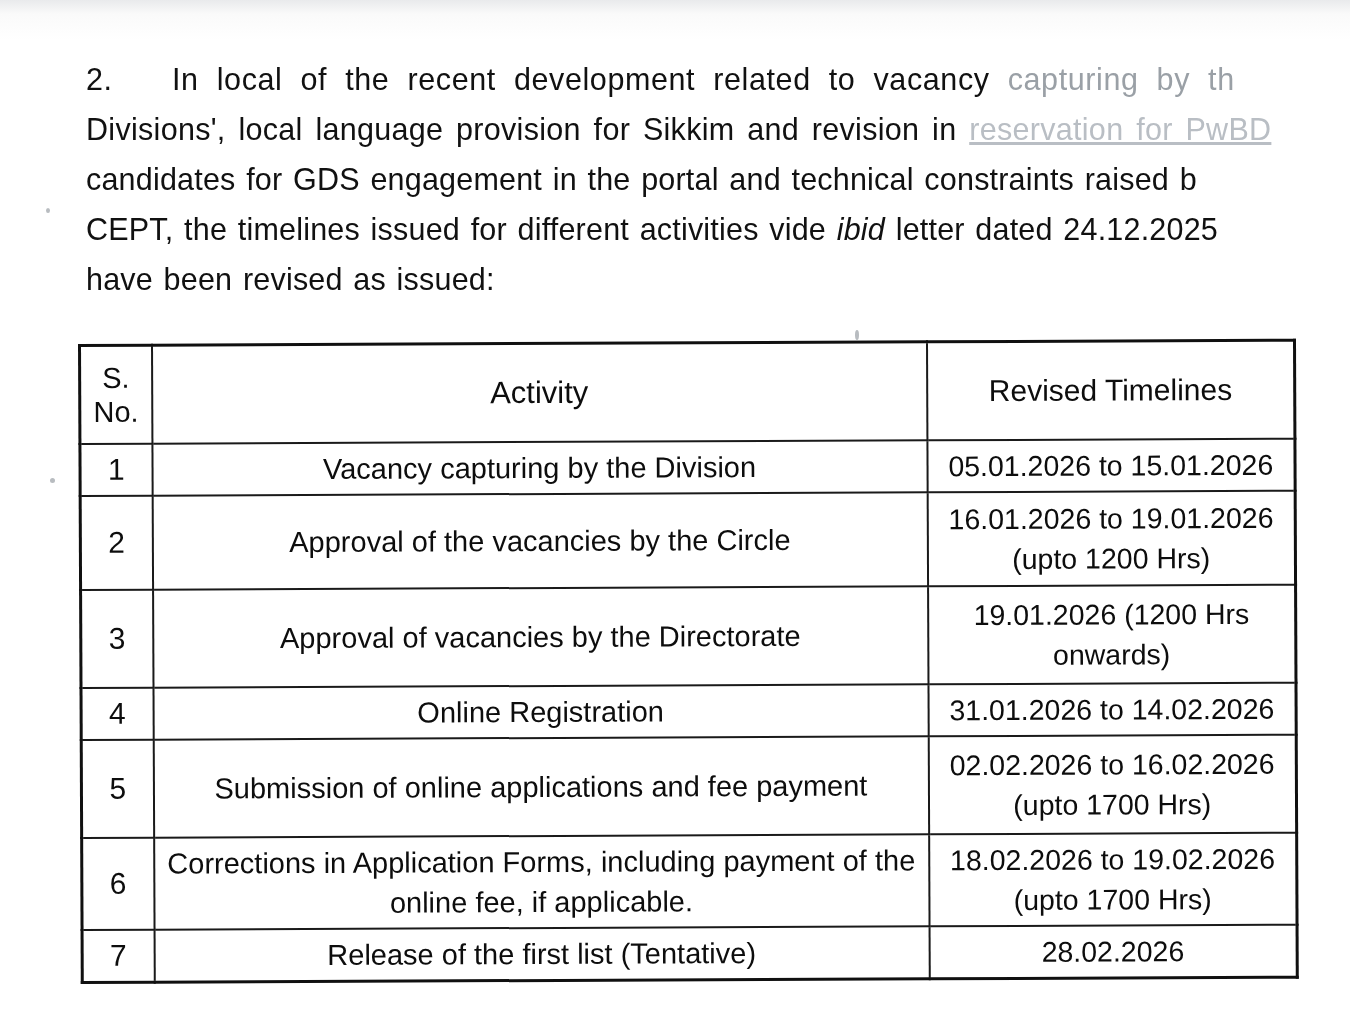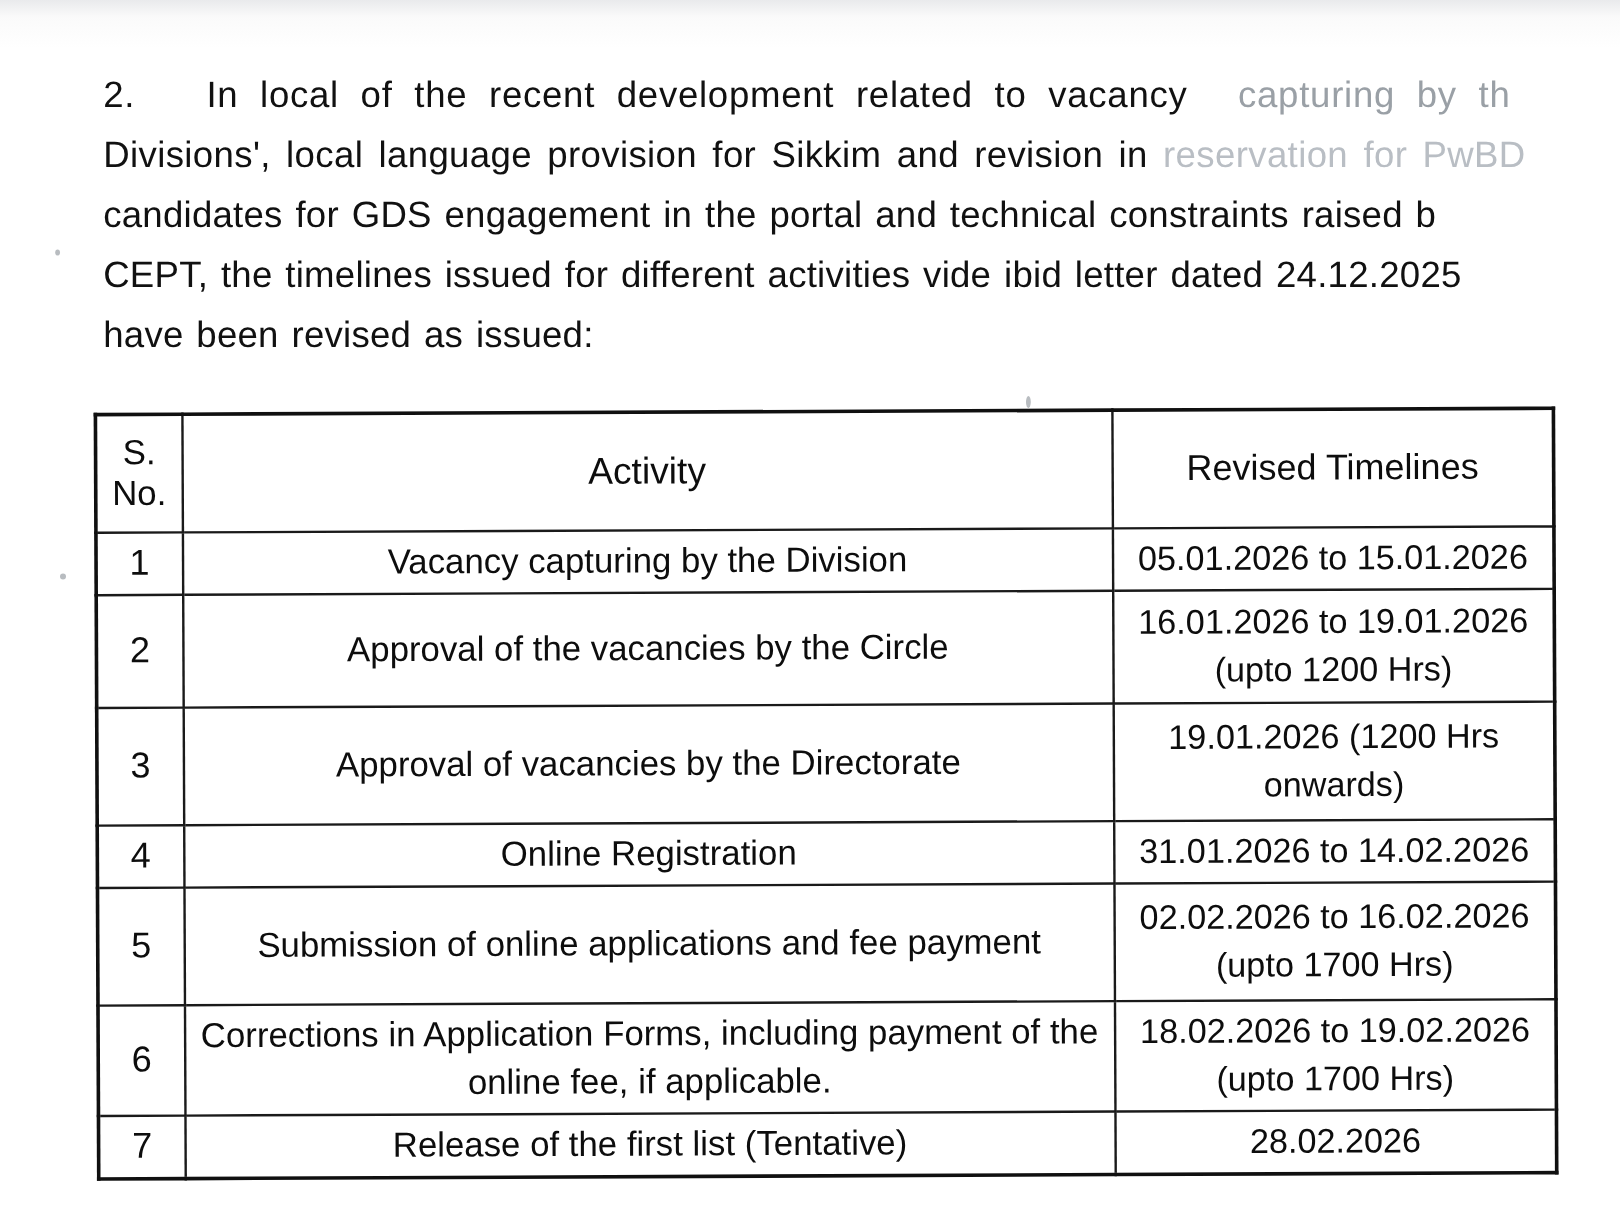--- a/index.html
+++ b/index.html
@@ -42,24 +42,24 @@
   #para .num {
     display: inline-block;
     width: 86px;
   }
   
   .sp-wide  { letter-spacing: 0.6px; word-spacing: 9px; }
   .sp-mid   { letter-spacing: 0.3px; word-spacing: 4px; }
   .sp-norm  { letter-spacing: 0.2px; word-spacing: 2px; }
 
   
-  .fade1 { color: #9aa0a6; margin-left: 24px; }
-  .fade2 { color: #b9bec4; }
-
-  .ital { }
+  .fade1 { color: #9aa0a6; }
+  .fade2 { color: #b9bec4; text-decoration: underline; }
+
+  .ital { font-style: italic; }
 
   
   #tablewrap {
     position: absolute;
     left: 78px;
     top: 344px;
     width: 1215px;
     
     transform: rotate(-0.25deg);
     transform-origin: 0 0;

